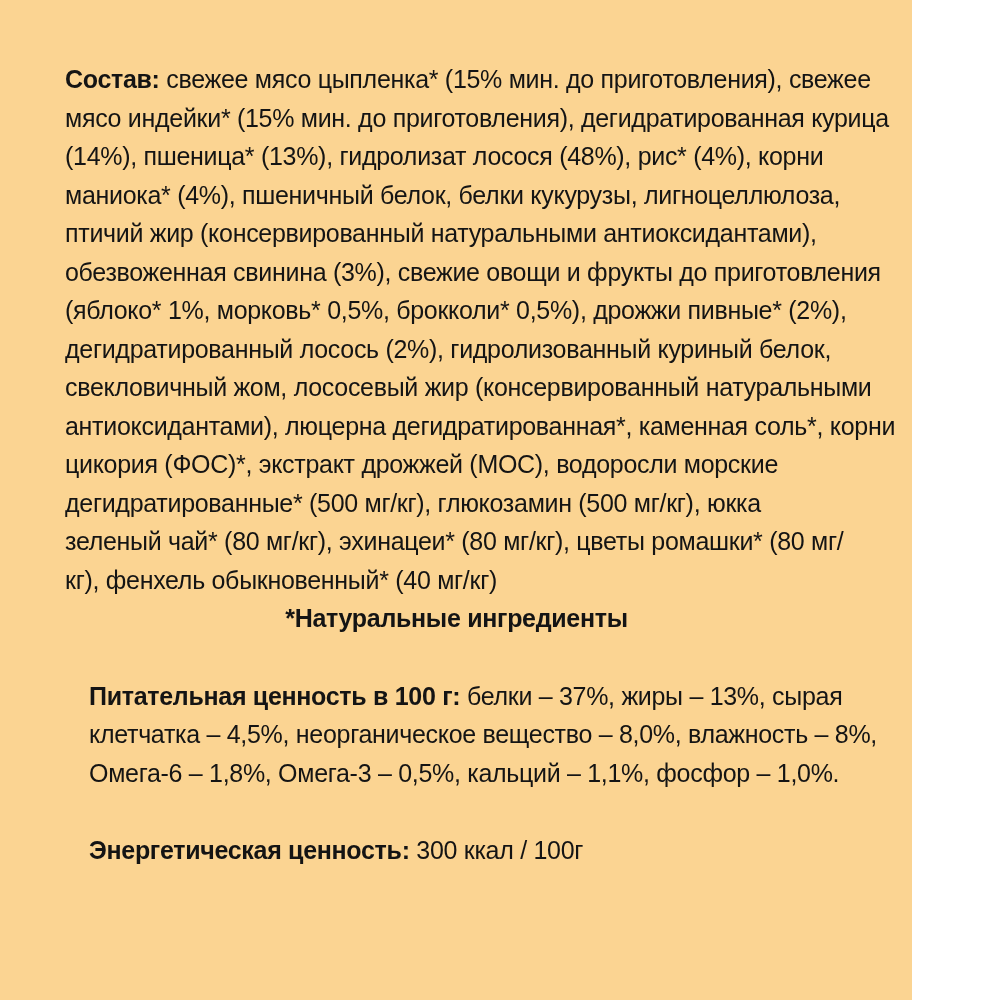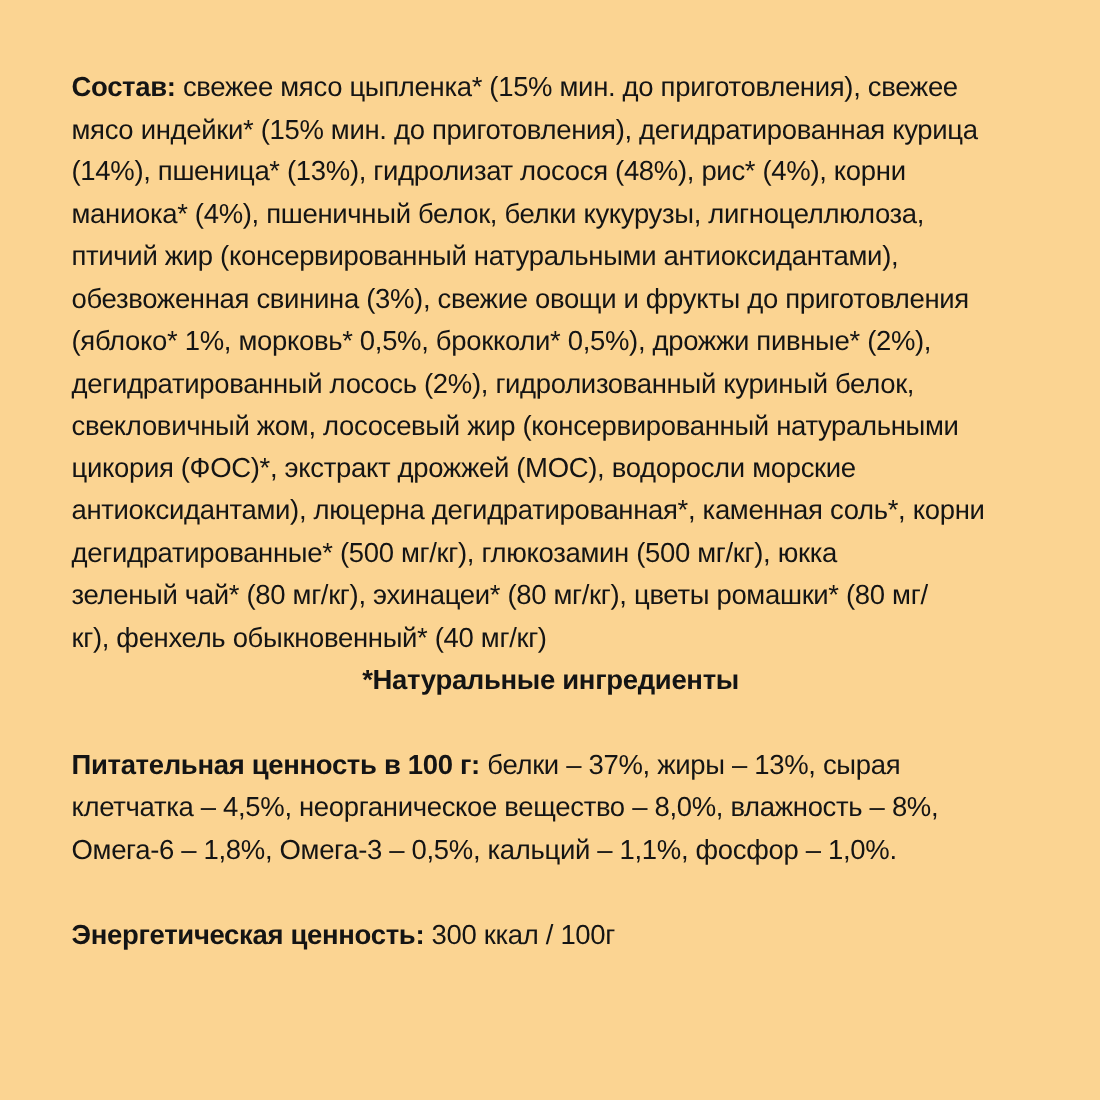--- a/index.html
+++ b/index.html
@@ -1,34 +1,35 @@
 <!DOCTYPE html>
 <html lang="ru"><head>
 <meta charset="utf-8">
 <style>
   html, body {
     margin: 0;
     padding: 0;
   }
   .page {
     position: relative;
-    width: 1000px;
+    width: 912px;
     height: 1000px;
     background: #FBD492;
     overflow: hidden;
     font-family: "Liberation Sans", "DejaVu Sans", sans-serif;
     color: #141414;
     box-sizing: border-box;
     padding: 60px 64px 0 65px;
   }
   .section {
     margin: 0;
   }
   .section + .section {
     margin-top: 39px;
+    margin-left: 24px;
   }
   .line {
     font-size: 25px;
     line-height: 38.5px;
     letter-spacing: -0.3px;
     white-space: nowrap;
   }
   .line b {
     font-weight: 700;
   }
@@ -45,22 +46,22 @@
   <div class="section">
     <div class="line"><b>Состав:</b> <span>свежее мясо цыпленка* (15% мин. до приготовления), свежее</span></div>
     <div class="line">мясо индейки* (15% мин. до приготовления), дегидратированная курица</div>
     <div class="line">(14%), пшеница* (13%), гидролизат лосося (48%), рис* (4%), корни</div>
     <div class="line">маниока* (4%), пшеничный белок, белки кукурузы, лигноцеллюлоза,</div>
     <div class="line">птичий жир (консервированный натуральными антиоксидантами),</div>
     <div class="line">обезвоженная свинина (3%), свежие овощи и фрукты до приготовления</div>
     <div class="line">(яблоко* 1%, морковь* 0,5%, брокколи* 0,5%), дрожжи пивные* (2%),</div>
     <div class="line">дегидратированный лосось (2%), гидролизованный куриный белок,</div>
     <div class="line">свекловичный жом, лососевый жир (консервированный натуральными</div>
+    <div class="line">антиоксидантами), люцерна дегидратированная*, каменная соль*, корни</div>
     <div class="line">цикория (ФОС)*, экстракт дрожжей (МОС), водоросли морские</div>
-    <div class="line">антиоксидантами), люцерна дегидратированная*, каменная соль*, корни</div>
     <div class="line">дегидратированные* (500 мг/кг), глюкозамин (500 мг/кг), юкка</div>
     <div class="line">зеленый чай* (80 мг/кг), эхинацеи* (80 мг/кг), цветы ромашки* (80 мг/</div>
     <div class="line">кг), фенхель обыкновенный* (40 мг/кг)</div>
     <div class="line note">*Натуральные ингредиенты</div>
   </div>
 
   <div class="section">
     <div class="line"><b>Питательная ценность в 100 г:</b> <span>белки – 37%, жиры – 13%, сырая</span></div>
     <div class="line">клетчатка – 4,5%, неорганическое вещество – 8,0%, влажность – 8%,</div>
     <div class="line">Омега-6 – 1,8%, Омега-3 – 0,5%, кальций – 1,1%, фосфор –  1,0%.</div>

